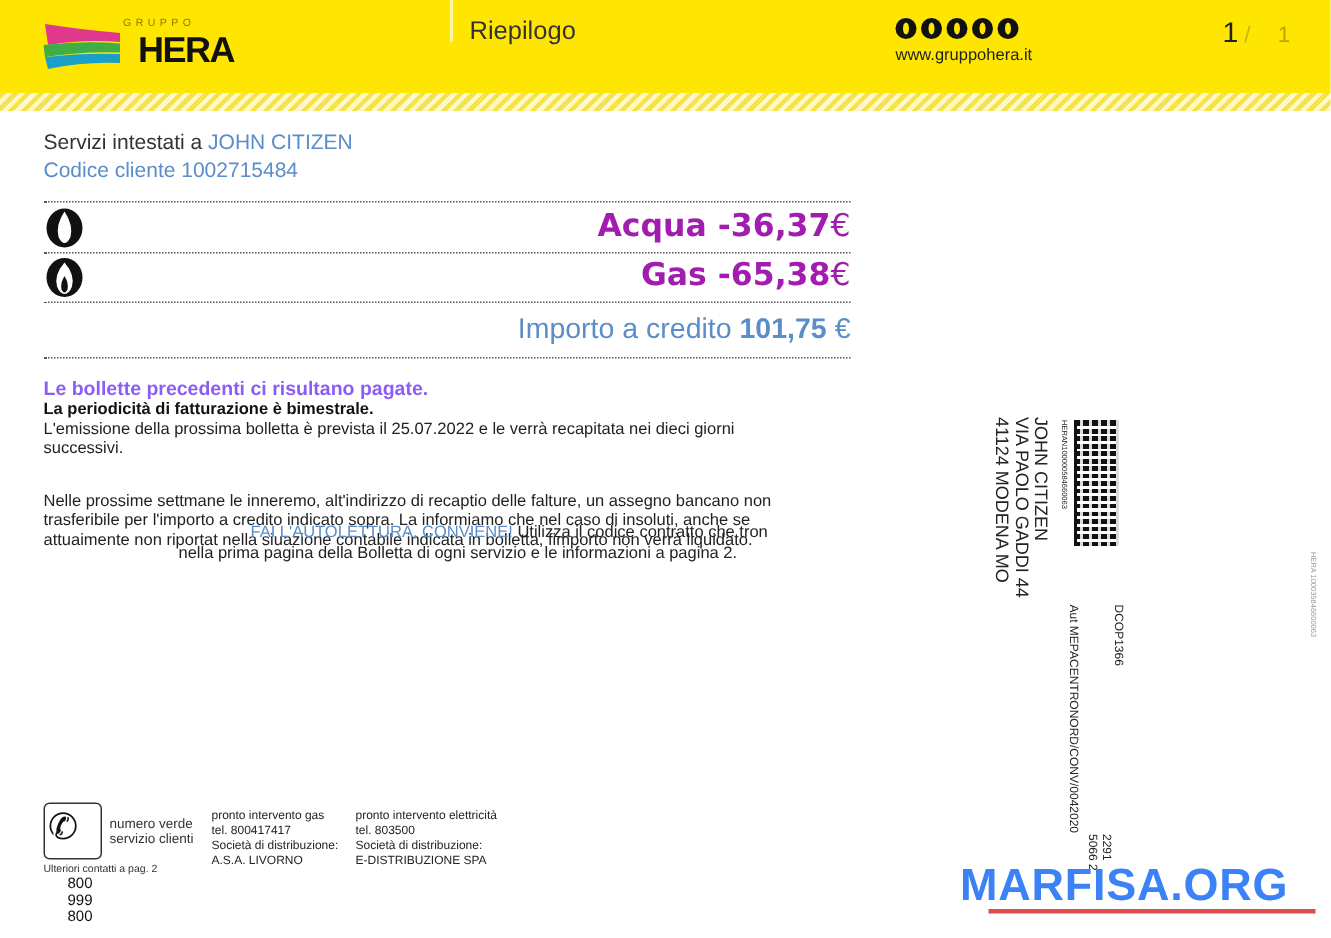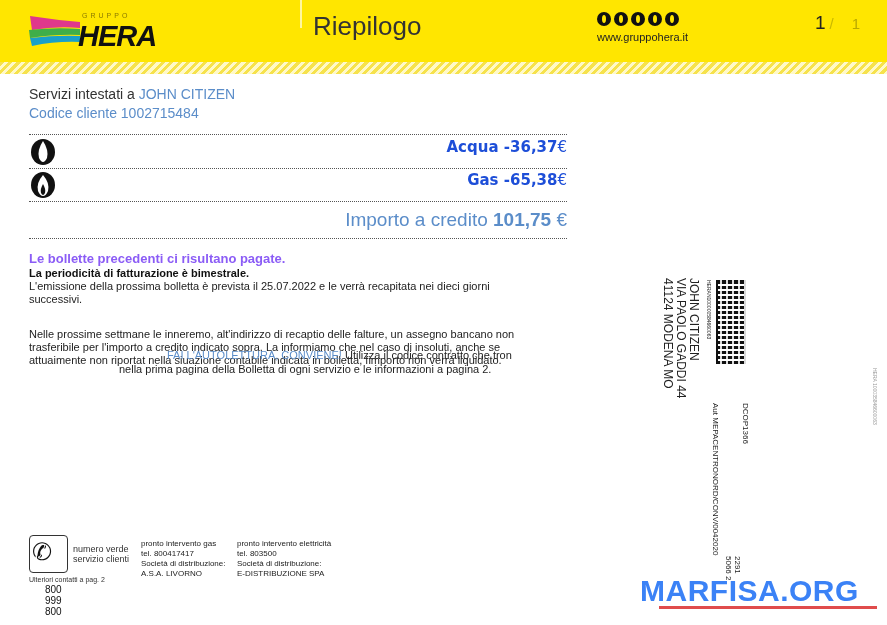--- a/index.html
+++ b/index.html
@@ -3,37 +3,37 @@
 <meta charset="utf-8">
 <style>
   html, body { margin:0; padding:0; }
   body { width:887px; height:625px; background:#ffffff; position:relative; overflow:hidden;
          font-family:"Liberation Sans", sans-serif; color:#222; }
   .header { position:absolute; left:0; top:0; width:887px; height:62px; background:#ffe600; }
   .stripes { position:absolute; left:0; top:62px; width:887px; height:12px;
     background: repeating-linear-gradient(135deg, #f6e24c 0 3px, #fff9c8 3px 6px); }
   .logo { position:absolute; left:26px; top:10px; width:120px; height:44px; }
   .logo-gruppo { position:absolute; left:82px; top:12px; font-size:7px; letter-spacing:3px; color:#8a7a00; }
-  .logo-hera { position:absolute; left:78px; top:20px; font-size:29px; font-weight:bold; font-style:italic; color:#111; letter-spacing:-1px; }
+  .logo-hera { position:absolute; left:92px; top:20px; font-size:24px; font-weight:bold; color:#111; letter-spacing:-1px; }
   .divider-v { position:absolute; left:300px; top:0; width:2px; height:28px; background:#fff7a0; }
-  .title { position:absolute; left:313px; top:11px; font-size:26px; color:#333; }
+  .title { position:absolute; left:313px; top:11px; font-size:17px; color:#333; }
   .svc-icons { position:absolute; left:597px; top:12px; display:flex; gap:3px; }
   .svc-icons span { width:14px; height:14px; border-radius:50%; background:#111; display:inline-block; position:relative; }
   .svc-icons span::after { content:""; position:absolute; left:5px; top:3px; width:4px; height:8px; border-radius:50%; background:#ffe600; }
   .website { position:absolute; left:597px; top:31px; font-size:11px; color:#222; }
   .pager { position:absolute; left:815px; top:12px; font-size:19px; color:#222; }
   .pager .sep { color:#c9b800; font-size:15px; margin:0 6px 0 4px; }
   .pager .total { color:#b9a800; font-size:15px; margin-left:12px; }
 
   .holder { position:absolute; left:29px; top:86px; font-size:14px; color:#333; }
   .holder .name { color:#5b8dc9; }
   .client { position:absolute; left:29px; top:105px; font-size:14px; color:#5b8dc9; }
   .dots { position:absolute; left:29px; width:538px; border-top:1.5px dotted #555; }
   .row-icon { position:absolute; left:30px; width:26px; height:28px; }
-  .row-amt { position:absolute; right:320px; font-size:15px; font-weight:bold; color:#1d4ed8; font-family:"DejaVu Sans", sans-serif; }
+  .row-amt { position:absolute; right:320px; font-size:21px; font-weight:bold; color:#a21caf; font-family:"DejaVu Sans", sans-serif; }
   .row-amt .eur { font-weight:normal; }
   .credit { position:absolute; right:320px; top:209px; font-size:19px; color:#5b8dc9; }
   .credit b { font-weight:bold; }
 
   .msg-h1 { position:absolute; left:29px; top:251px; font-size:13px; font-weight:bold; color:#8b5cf6; }
   .msg-h2 { position:absolute; left:29px; top:267px; font-size:11px; font-weight:bold; color:#111; }
   .msg-p { position:absolute; left:29px; width:500px; font-size:11px; line-height:13px; color:#222; }
   .msg-p2 { position:absolute; left:119px; top:348px; width:400px; font-size:11px; line-height:14px; color:#222; }
   .msg-p2 .blue { color:#5b8dc9;padding-left:48px; }
 

